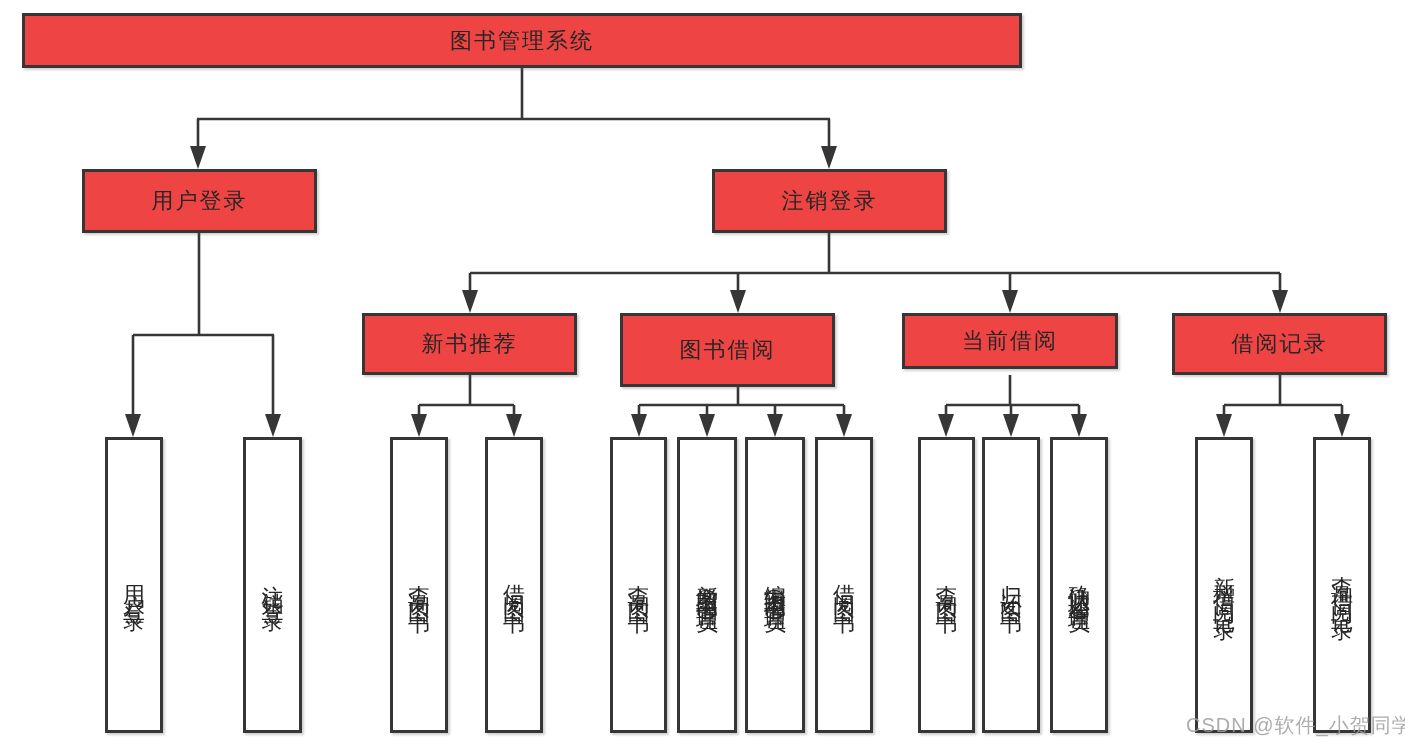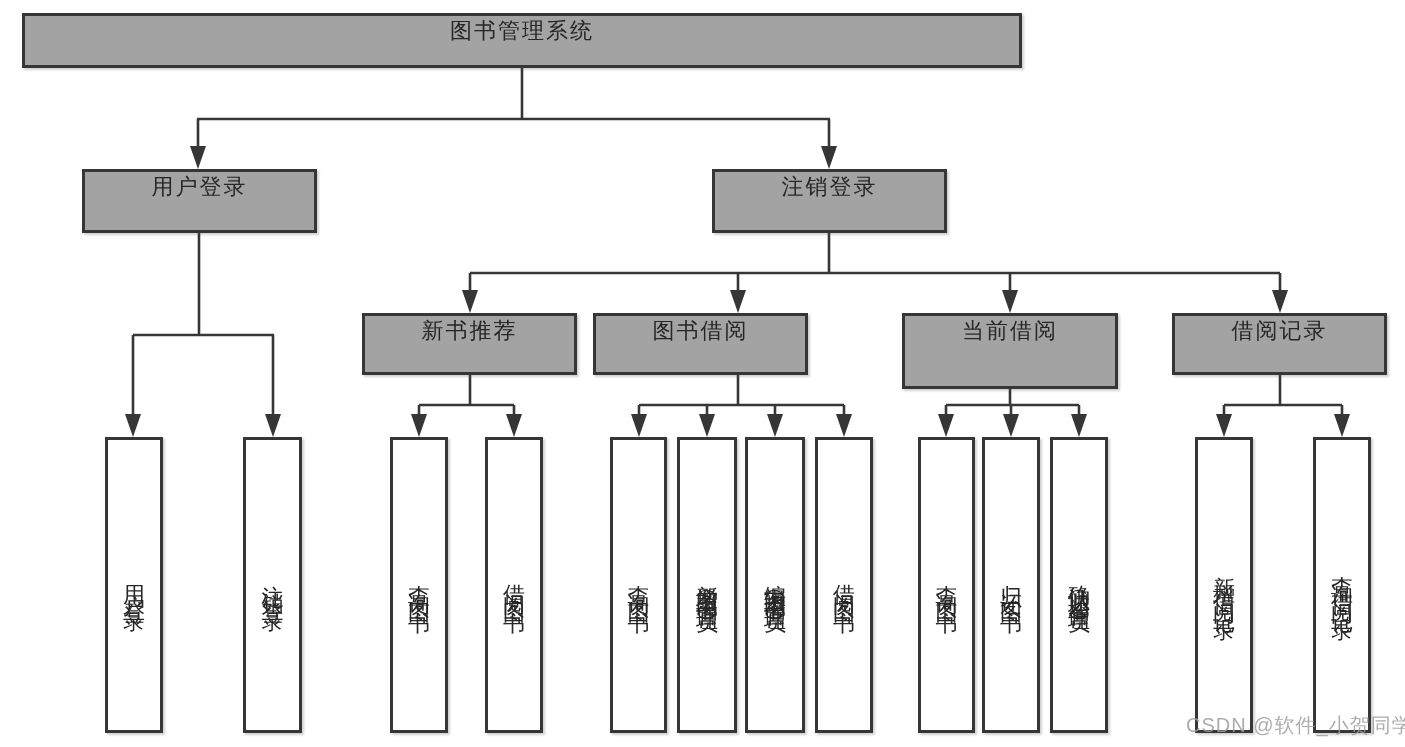--- a/index.html
+++ b/index.html
@@ -13,23 +13,23 @@
   }
   .connectors {
     position: absolute;
     left: 0; top: 0;
     width: 1405px; height: 747px;
   }
   .node {
     position: absolute;
     box-sizing: border-box;
     border: 3px solid #363636;
-    background: #a3a3a3;
+    background: #ef4444;
     display: flex;
-    align-items: flex-start;
+    align-items: center;
     justify-content: center;
     color: #262626;
     font-size: 22px;
     letter-spacing: 2px;
     box-shadow: 2px 2px 2px rgba(90,90,90,0.28);
     z-index: 2;
   }
   .leaf {
     position: absolute;
     box-sizing: border-box;
@@ -134,24 +134,24 @@
   <div class="node" style="left:82px; top:169px; width:235px; height:64px;">
     <span class="lbl">用户登录</span>
   </div>
   <div class="node" style="left:712px; top:169px; width:235px; height:64px;">
     <span class="lbl">注销登录</span>
   </div>
 
   <div class="node" style="left:362px; top:313px; width:215px; height:62px;">
     <span class="lbl">新书推荐</span>
   </div>
-  <div class="node" style="left:593px; top:313px; width:215px; height:62px;">
+  <div class="node" style="left:620px; top:313px; width:215px; height:74px;">
     <span class="lbl">图书借阅</span>
   </div>
-  <div class="node" style="left:902px; top:313px; width:216px; height:76px;">
+  <div class="node" style="left:902px; top:313px; width:216px; height:56px;">
     <span class="lbl">当前借阅</span>
   </div>
   <div class="node" style="left:1172px; top:313px; width:215px; height:62px;">
     <span class="lbl">借阅记录</span>
   </div>
 
   <div class="leaf" style="left:105px; top:437px; width:58px; height:296px;">
     <span class="lbl">用户登录</span>
   </div>
   <div class="leaf" style="left:243px; top:437px; width:59px; height:296px;">

